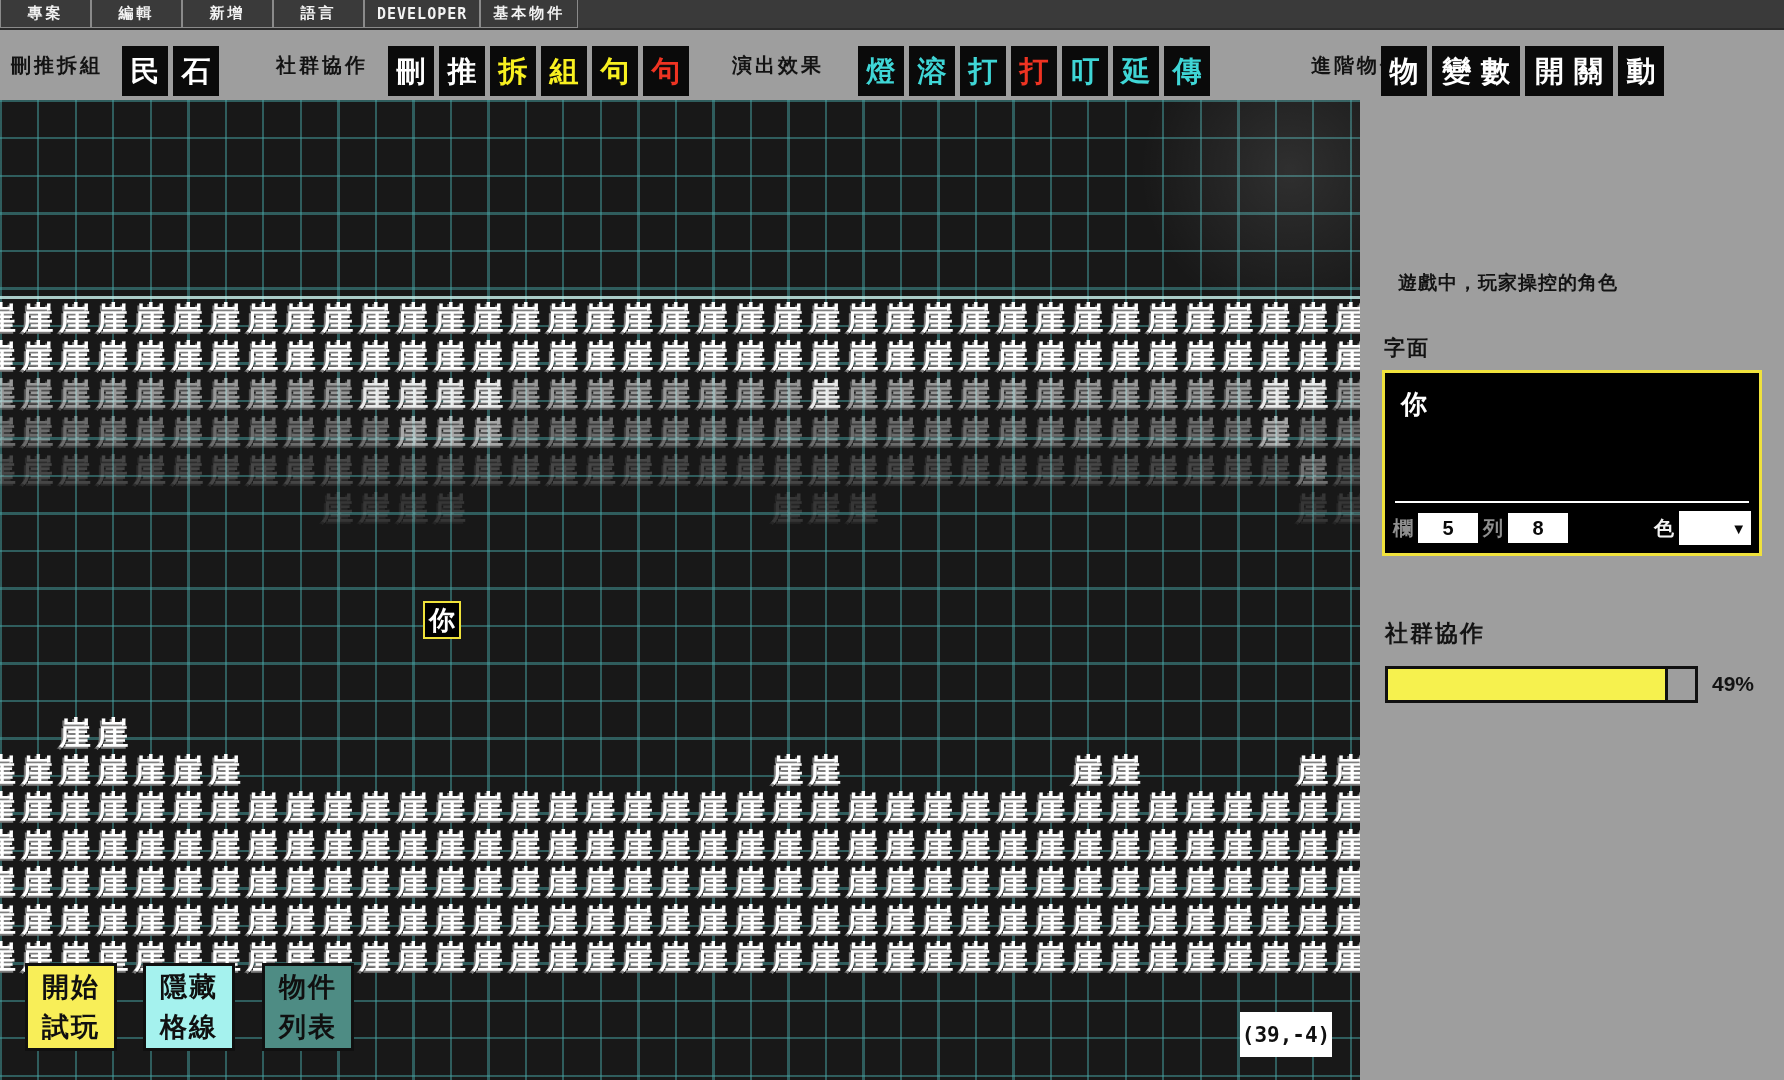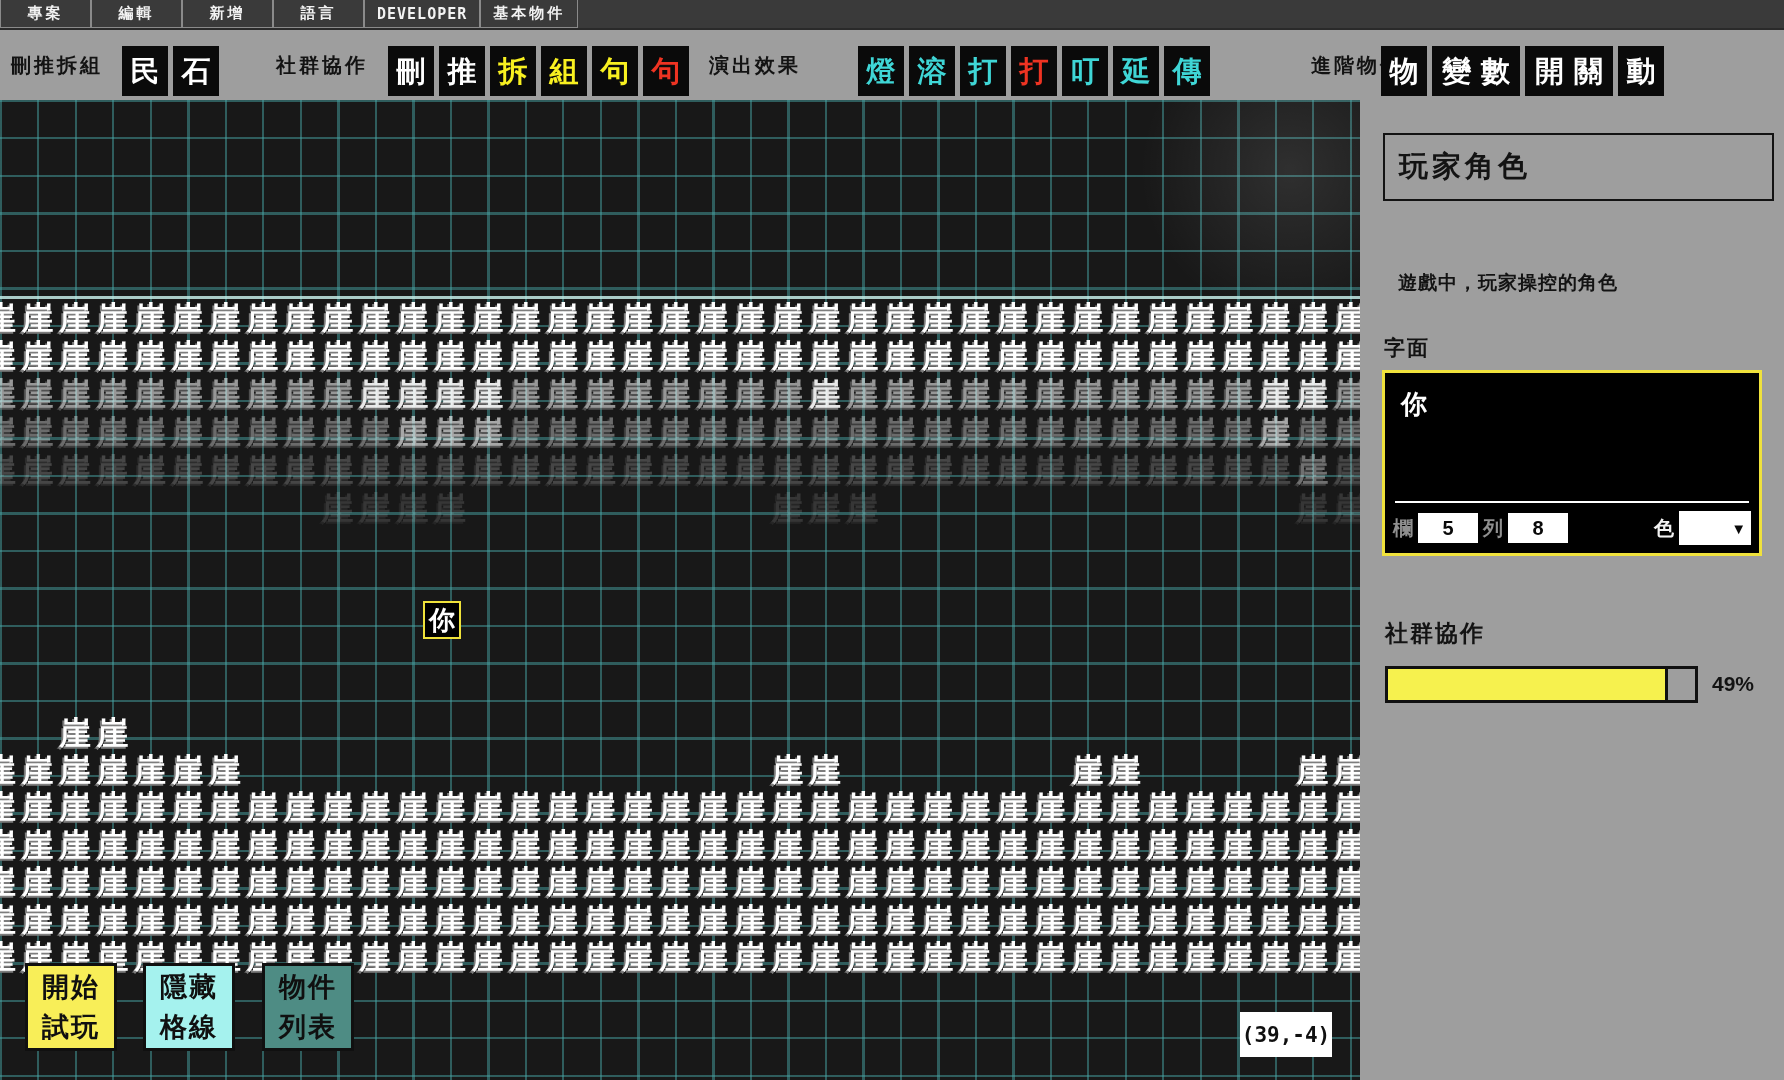--- a/index.html
+++ b/index.html
@@ -163,21 +163,21 @@
       <div class="tb-btn" style="color: rgb(248, 240, 32);">
         <span>組</span>
       </div>
       <div class="tb-btn" style="color: rgb(248, 240, 32);">
         <span>句</span>
       </div>
       <div class="tb-btn" style="color: rgb(238, 51, 34);">
         <span>句</span>
       </div>
     </div>
-    <div class="tb-label" style="left: 709px;">演出效果</div>
+    <div class="tb-label" style="left: 732px;">演出效果</div>
     <div class="tb-btns" style="left: 858px;">
       <div class="tb-btn" style="color: rgb(63, 214, 214);">
         <span>燈</span>
       </div>
       <div class="tb-btn" style="color: rgb(63, 214, 214);">
         <span>溶</span>
       </div>
       <div class="tb-btn" style="color: rgb(63, 214, 214);">
         <span>打</span>
       </div>
@@ -617,21 +617,20 @@
 試玩</div>
       <div class="action-btn" style="left: 143px; background: rgb(165, 242, 238);">隱藏
 格線</div>
       <div class="action-btn" style="left: 262px; background: rgb(78, 140, 132);">物件
 列表</div>
     </div>
   <div id="coord-box">(39,-4)</div>
 </div>
 
 <div id="panel">
-  <div id="panel-title-box">玩家角色</div>
   <div id="panel-desc">遊戲中，玩家操控的角色</div>
 
   <div id="face-label">字面</div>
   <div id="face-box">
     <div id="face-char">你</div>
     <div id="face-separator"></div>
     <div id="face-row">
       <span class="face-dim-label">欄</span>
       <span class="face-input">5</span>
       <span class="face-dim-label">列</span>

